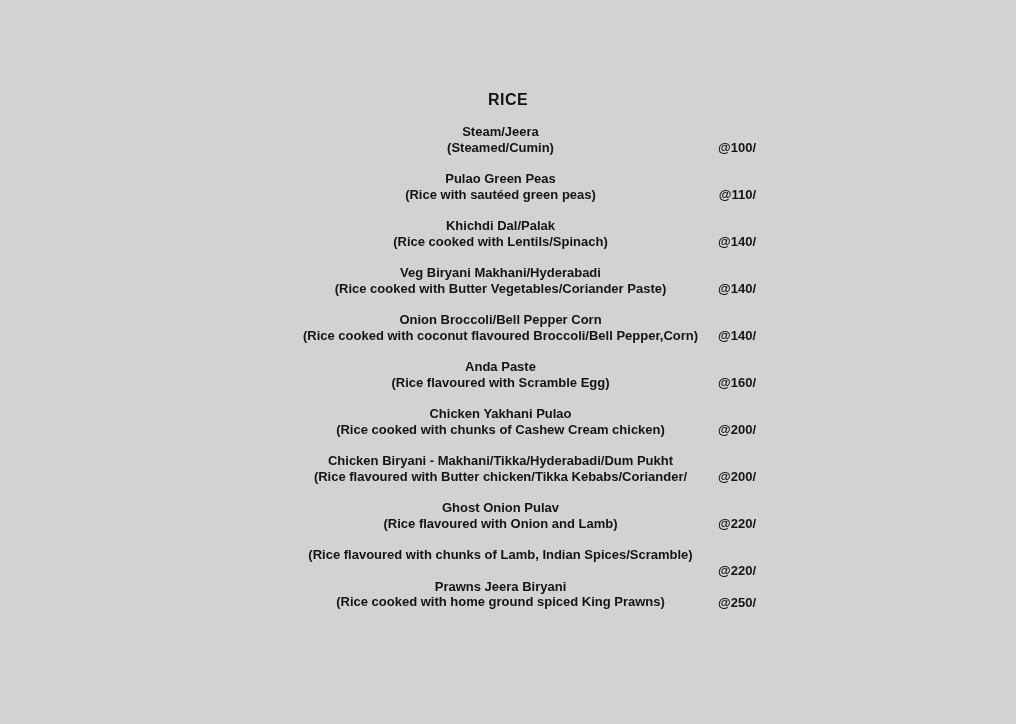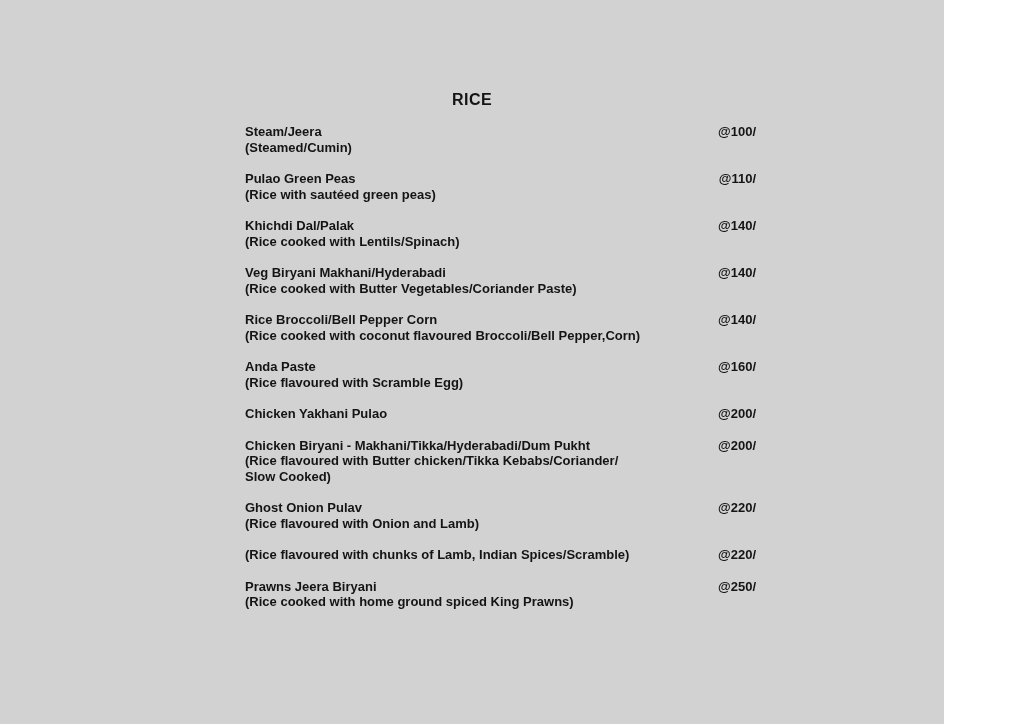--- a/index.html
+++ b/index.html
@@ -1,21 +1,21 @@
 <!DOCTYPE html>
 <html><head>
 <meta charset="utf-8">
 <style>
   html, body {
     margin: 0;
     padding: 0;
   }
   .page {
     position: relative;
-    width: 944px;
+    width: 1016px;
     height: 724px;
     background: #d2d2d3;
     font-family: "Liberation Sans", sans-serif;
     color: #141414;
     overflow: hidden;
   }
   .menu-title {
     margin: 0;
     padding-top: 91px;
     text-align: center;
@@ -32,24 +32,25 @@
     position: relative;
     margin-bottom: 16px;
   }
   .item-name,
   .item-desc-line,
   .item-price {
     font-size: 13px;
     line-height: 15.5px;
     font-weight: bold;
     white-space: nowrap;
+    text-align: center;
   }
   .item-price {
     position: absolute;
-    top: 0;
+    top: 16px;
     right: 0;
     text-align: center;
   }
 </style>
 </head>
 <body>
 
 <div class="page">
   <h1 class="menu-title">RICE</h1>
 
@@ -81,46 +82,46 @@
   <div class="menu-item">
     <div class="item-text">
       <div class="item-name">Veg Biryani Makhani/Hyderabadi</div>
     <div class="item-desc-line">(Rice cooked with Butter Vegetables/Coriander Paste)</div>
         </div>
     <div class="item-price">@140/</div>
   </div>
 
   <div class="menu-item">
     <div class="item-text">
-      <div class="item-name">Rice Broccoli/Bell Pepper Corn</div>
+      <div class="item-name">Onion Broccoli/Bell Pepper Corn</div>
     <div class="item-desc-line">(Rice cooked with coconut flavoured Broccoli/Bell Pepper,Corn)</div>
         </div>
     <div class="item-price">@140/</div>
   </div>
 
   <div class="menu-item">
     <div class="item-text">
       <div class="item-name">Anda Paste</div>
     <div class="item-desc-line">(Rice flavoured with Scramble Egg)</div>
         </div>
     <div class="item-price">@160/</div>
   </div>
 
   <div class="menu-item">
     <div class="item-text">
       <div class="item-name">Chicken Yakhani Pulao</div>
+    <div class="item-desc-line">(Rice cooked with chunks of Cashew Cream chicken)</div>
         </div>
     <div class="item-price">@200/</div>
   </div>
 
   <div class="menu-item">
     <div class="item-text">
       <div class="item-name">Chicken Biryani - Makhani/Tikka/Hyderabadi/Dum Pukht</div>
     <div class="item-desc-line">(Rice flavoured with Butter chicken/Tikka Kebabs/Coriander/</div>
-          <div class="item-desc-line">Slow Cooked)</div>
         </div>
     <div class="item-price">@200/</div>
   </div>
 
   <div class="menu-item">
     <div class="item-text">
       <div class="item-name">Ghost Onion Pulav</div>
     <div class="item-desc-line">(Rice flavoured with Onion and Lamb)</div>
         </div>
     <div class="item-price">@220/</div>

